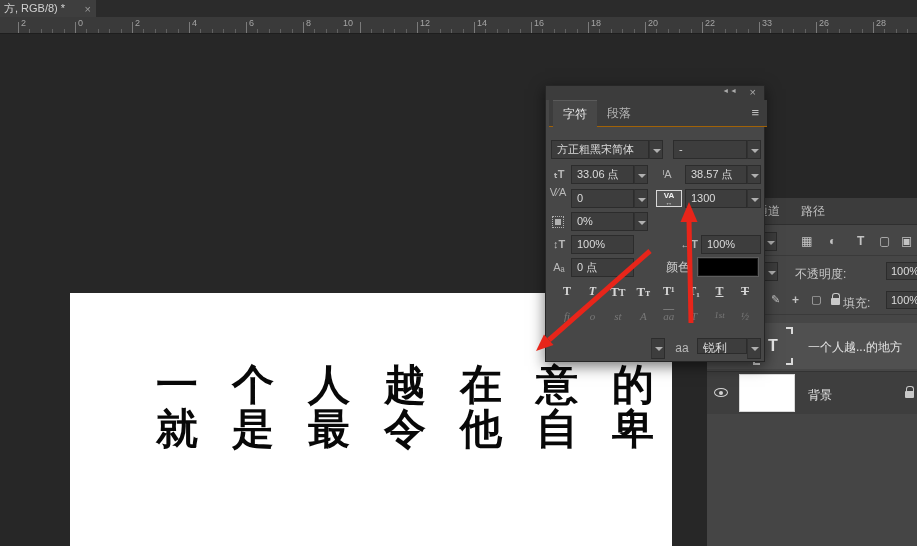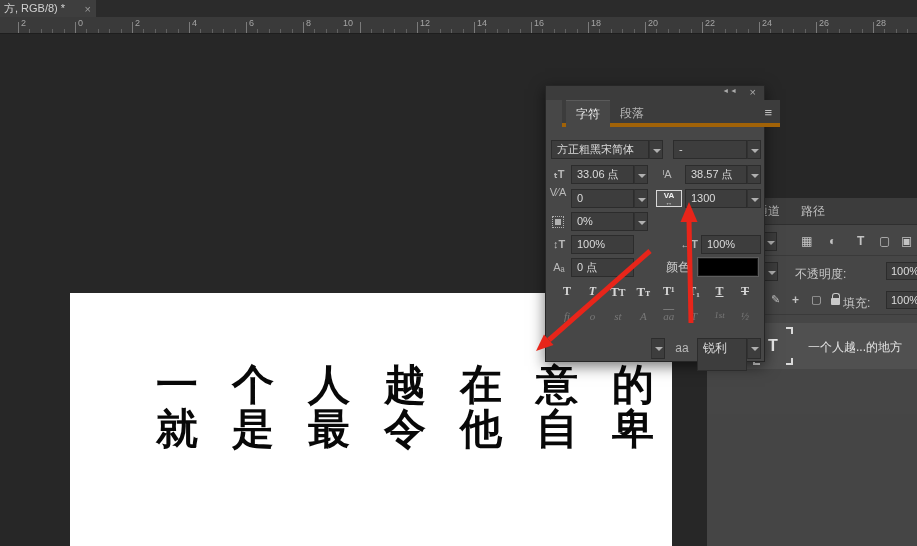--- a/index.html
+++ b/index.html
@@ -34,22 +34,22 @@
   .chev::after { content:""; position:absolute; left:3px; top:8px; border-left:4px solid transparent;
            border-right:4px solid transparent; border-top:4px solid #b0b0b0; }
   .icn { position:absolute; color:#b9b9b9; font-size:11px; line-height:19px; text-align:center; }
 
   
   .cpanel { position:absolute; left:545px; top:85px; width:220px; height:277px; background:#474747;
             border:1px solid #262626; box-shadow:0 4px 14px rgba(0,0,0,.55); z-index:30; }
   .cp-head { position:absolute; left:0; top:0; width:100%; height:14px; background:#3c3c3c; }
   .cp-collapse { position:absolute; right:26px; top:1px; color:#ababab; font-size:7px; letter-spacing:1px; }
   .cp-close { position:absolute; right:8px; top:0; color:#ababab; font-size:11px; }
-  .cp-tabs { position:absolute; left:16px; top:14px; width:100%; height:27px; background:#3c3c3c;
-             border-bottom:4px solid #a16207; }
+  .cp-tabs { position:absolute; left:3px; top:14px; width:100%; height:27px; background:#3c3c3c;
+             border-bottom:1px solid #a16207; }
   .cp-tab { position:absolute; top:0; height:27px; font-size:12px; line-height:27px; padding:0 10px; color:#b5b5b5; }
   .cp-tab.active { background:#474747; color:#ececec; border-top:1px solid #5a5a5a; }
   .cp-menu { position:absolute; right:8px; top:5px; color:#c0c0c0; font-size:13px; }
   .trk-icn { position:absolute; border:1px solid #d8d8d8; background:#555; color:#f2f2f2;
              font-size:8px; font-weight:700; text-align:center; line-height:10px; }
   .trk-icn small { display:block; font-size:7px; line-height:4px; color:#d8d8d8; }
   .tsume-box { position:absolute; width:12px; height:12px; border:1px dotted #b0b0b0; }
   .tsume-box::after { content:""; position:absolute; left:2px; top:2px; width:6px; height:6px; background:#b0b0b0; }
   .swatch { position:absolute; background:#000; border:1px solid #181818; outline:1px solid #5d5d5d; }
   .stylerow { position:absolute; left:10px; width:200px; display:flex; justify-content:space-between; }
@@ -124,21 +124,21 @@
     <span class="rlab" style="left:192px">4</span>
     <span class="rlab" style="left:249px">6</span>
     <span class="rlab" style="left:306px">8</span>
     <span class="rlab" style="left:343px">10</span>
     <span class="rlab" style="left:420px">12</span>
     <span class="rlab" style="left:477px">14</span>
     <span class="rlab" style="left:534px">16</span>
     <span class="rlab" style="left:591px">18</span>
     <span class="rlab" style="left:648px">20</span>
     <span class="rlab" style="left:705px">22</span>
-    <span class="rlab" style="left:762px">24</span>
+    <span class="rlab" style="left:762px">33</span>
     <span class="rlab" style="left:819px">26</span>
     <span class="rlab" style="left:876px">28</span>
   </div>
 
   <div class="canvas">
     <div class="txtrow" style="top:70px">
       <span>一</span>
       <span>个</span>
       <span>人</span>
       <span>越</span>
@@ -194,20 +194,26 @@
       <span class="tthumb" style="left:46px; top:4px;">
         <span class="cnr c1"></span>
         <span class="cnr c2"></span>
         <span class="cnr c3"></span>
         <span class="cnr c4"></span>
         <span>T</span>
       </span>
       <span class="lname" style="left:101px; top:16px;">一个人越...的地方</span>
     </div>
 
+    <div class="lrow bg" style="top:173px; height:43px;">
+      <span class="eye" style="left:7px; top:16px;"></span>
+      <span class="wthumb" style="left:32px; top:2px; width:56px; height:38px;"></span>
+      <span class="lname" style="left:101px; top:15px;">背景</span>
+      <span class="lock" style="left:198px; top:19px;"></span>
+    </div>
     <div style="position:absolute; left:0; top:216px; width:211px; height:133px; background:#454545;"></div>
   </div>
 
   <div class="cpanel">
     <div class="cp-head">
       <span class="cp-collapse">◄◄</span>
       <span class="cp-close">×</span>
     </div>
     <div class="cp-tabs">
       <span class="cp-tab active" style="left:4px">字符</span>
@@ -267,21 +273,21 @@
       <span class="sb">st</span>
       <span class="sb">A</span>
       <span class="sb" style="text-decoration:overline;">aa</span>
       <span class="sb">T</span>
       <span class="sb" style="font-size:9px;">1st</span>
       <span class="sb">½</span>
     </div>
 
     <span class="chev" style="left:105px; top:252px; height:21px;"></span>
     <span class="icn" style="left:126px; top:253px; width:20px; font-size:12px;">aa</span>
-    <span class="field" style="left:151px; top:252px; width:50px; height:33px; line-height:19px; font-size:12px;">锐利</span>
+    <span class="field" style="left:151px; top:252px; width:50px; height:16px; line-height:19px; font-size:12px;">锐利</span>
     <span class="chev" style="left:201px; top:252px; height:21px;"></span>
   </div>
 
   <svg id="arrows" width="917" height="546" viewBox="0 0 917 546">
     <g>
       <line x1="691" y1="323" x2="689" y2="219" stroke="#e8251a" stroke-width="5"></line>
       <polygon points="689,202 680.5,222 697.5,222" fill="#e8251a"></polygon>
     </g>
     <g>
       <line x1="650" y1="251" x2="549" y2="340" stroke="#e8251a" stroke-width="5"></line>

